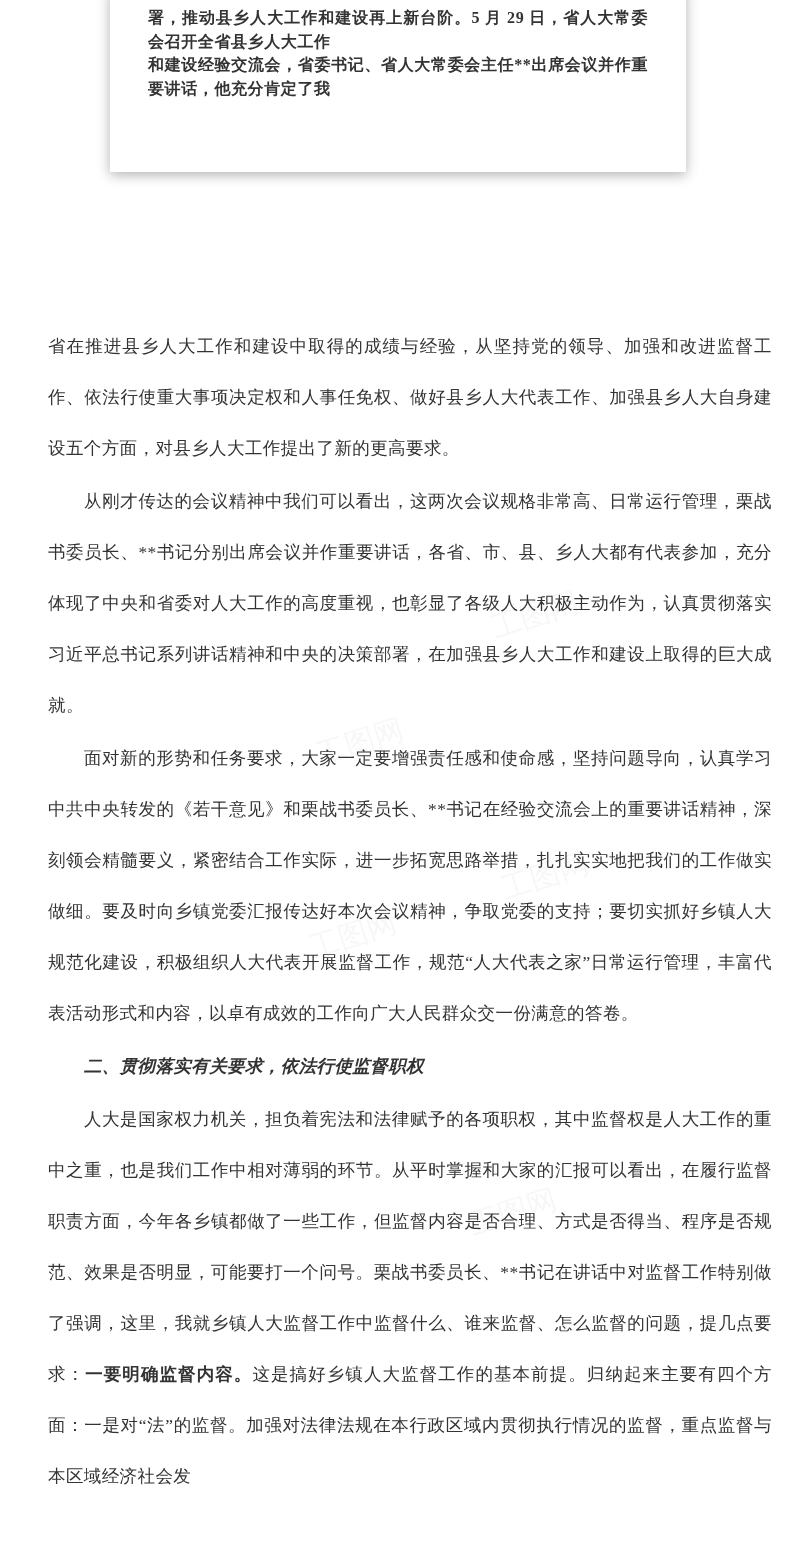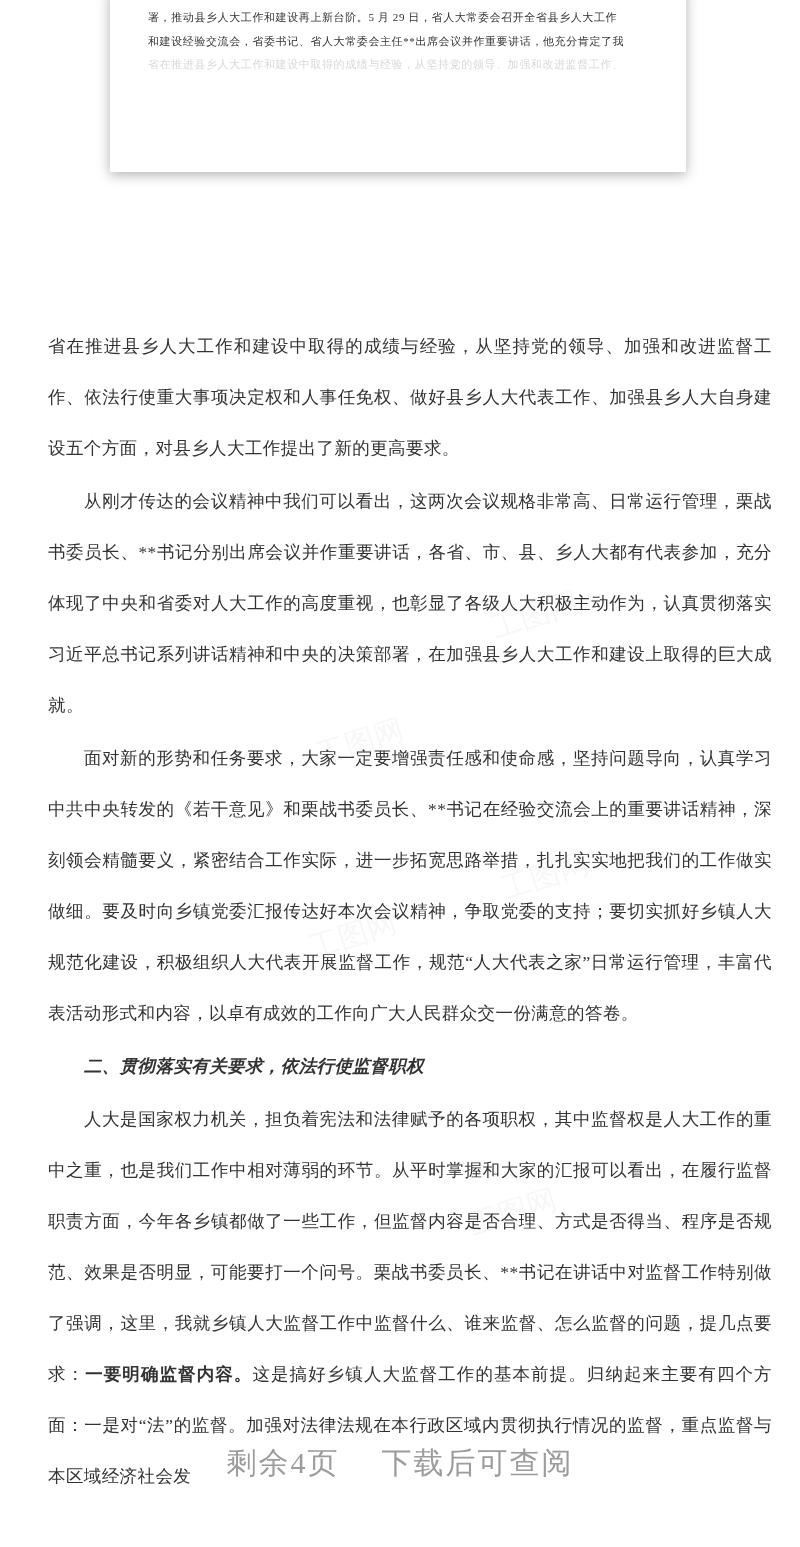--- a/index.html
+++ b/index.html
@@ -21,25 +21,26 @@
     left: 110px;
     top: -12px;
     width: 576px;
     height: 184px;
     background: #ffffff;
     box-shadow: 0 3px 12px rgba(0,0,0,0.30);
     padding: 18px 38px 0 38px;
     z-index: 2;
   }
   .card-line {
-    font-size: 11px;
+    font-size: 16px;
     line-height: 23.5px;
     color: #333333;
     text-align: justify;
     letter-spacing: 0.6px;
+    font-weight: bold;
   }
   .card-line.faded {
     opacity: 0.20;
     filter: blur(0.4px);
   }
 
   
   .doc-body {
     position: absolute;
     left: 32px;
@@ -92,34 +93,30 @@
   .footer-notice .gap { display: inline-block; width: 42px; }
 </style>
 </head>
 <body>
 
 <div class="screen">
 
   <div class="preview-card">
     <p class="card-line">署，推动县乡人大工作和建设再上新台阶。5 月 29 日，省人大常委会召开全省县乡人大工作</p>
     <p class="card-line">和建设经验交流会，省委书记、省人大常委会主任**出席会议并作重要讲话，他充分肯定了我</p>
-    <p class="card-line faded">省在推进县乡人大工作和建设中取得的成绩与经验，从坚持党的领导、加强和改进监督工作、</p>
   </div>
 
   <span class="watermark wm-1">工图网</span>
   <span class="watermark wm-2">工图网</span>
   <span class="watermark wm-3">工图网</span>
   <span class="watermark wm-4">工图网</span>
   <span class="watermark wm-5">工图网</span>
 
   <div class="doc-body">
       <p class="doc-para"><span class="seg">省在推进县乡人大工作和建设中取得的成绩与经验，从坚持党的领导、加强和改进监督工作、依法行使重大事项决定权和人事任免权、做好县乡人大代表工作、加强县乡人大自身建设五个方面，对县乡人大工作提出了新的更高要求。</span></p>
       <p class="doc-para indent"><span class="seg">从刚才传达的会议精神中我们可以看出，这两次会议规格非常高、日常运行管理，栗战书委员长、**书记分别出席会议并作重要讲话，各省、市、县、乡人大都有代表参加，充分体现了中央和省委对人大工作的高度重视，也彰显了各级人大积极主动作为，认真贯彻落实习近平总书记系列讲话精神和中央的决策部署，在加强县乡人大工作和建设上取得的巨大成就。</span></p>
       <p class="doc-para indent"><span class="seg">面对新的形势和任务要求，大家一定要增强责任感和使命感，坚持问题导向，认真学习中共中央转发的《若干意见》和栗战书委员长、**书记在经验交流会上的重要讲话精神，深刻领会精髓要义，紧密结合工作实际，进一步拓宽思路举措，扎扎实实地把我们的工作做实做细。要及时向乡镇党委汇报传达好本次会议精神，争取党委的支持；要切实抓好乡镇人大规范化建设，积极组织人大代表开展监督工作，规范“人大代表之家”日常运行管理，丰富代表活动形式和内容，以卓有成效的工作向广大人民群众交一份满意的答卷。</span></p>
       <p class="doc-heading indent"><span class="seg bold">二、贯彻落实有关要求，依法行使监督职权</span></p>
       <p class="doc-para indent"><span class="seg">人大是国家权力机关，担负着宪法和法律赋予的各项职权，其中监督权是人大工作的重中之重，也是我们工作中相对薄弱的环节。从平时掌握和大家的汇报可以看出，在履行监督职责方面，今年各乡镇都做了一些工作，但监督内容是否合理、方式是否得当、程序是否规范、效果是否明显，可能要打一个问号。栗战书委员长、**书记在讲话中对监督工作特别做了强调，这里，我就乡镇人大监督工作中监督什么、谁来监督、怎么监督的问题，提几点要求：</span><span class="seg bold">一要明确监督内容。</span><span class="seg">这是搞好乡镇人大监督工作的基本前提。归纳起来主要有四个方面：一是对“法”的监督。加强对法律法规在本行政区域内贯彻执行情况的监督，重点监督与本区域经济社会发</span></p>
     </div>
 
-  <div class="footer-notice">
-    <span>剩余4页</span><span class="gap"></span><span>下载后可查阅</span>
-  </div>
 
 </div>
 
 </body></html>

